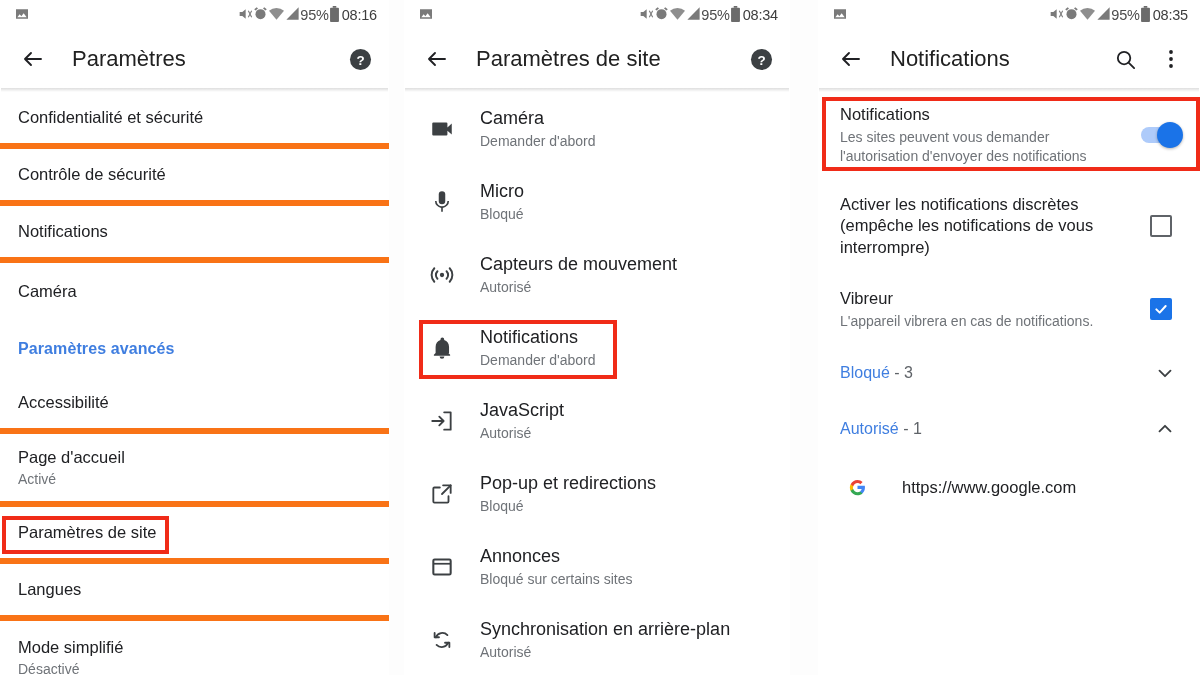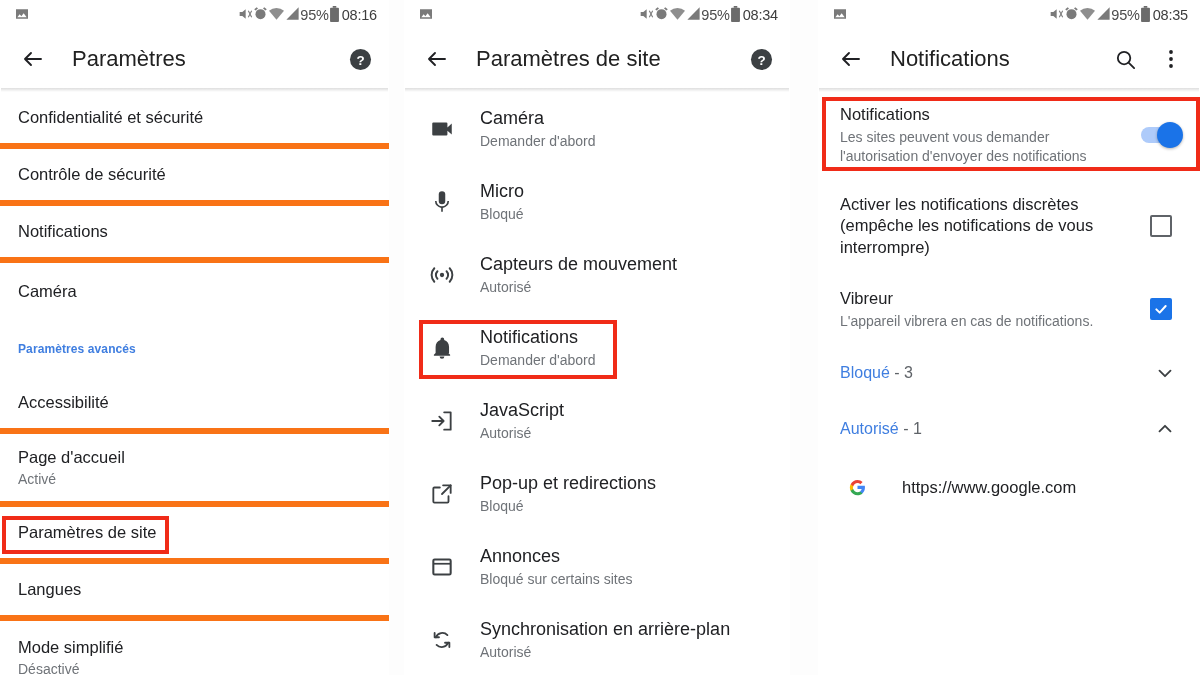--- a/index.html
+++ b/index.html
@@ -91,21 +91,21 @@
     color: #202124;
     line-height: 1.25;
   }
   .row-sub {
     font-size: 14px;
     color: #6f7378;
     margin-top: 3px;
     line-height: 1.25;
   }
   .row-link {
-    font-size: 12px;
+    font-size: 16px;
     color: #3f7ee0;
     font-weight: 600;
     letter-spacing: 0.1px;
   }
   .row-nodiv { border-bottom: none; }
 
   
   .irow {
     position: relative;
     display: flex;

